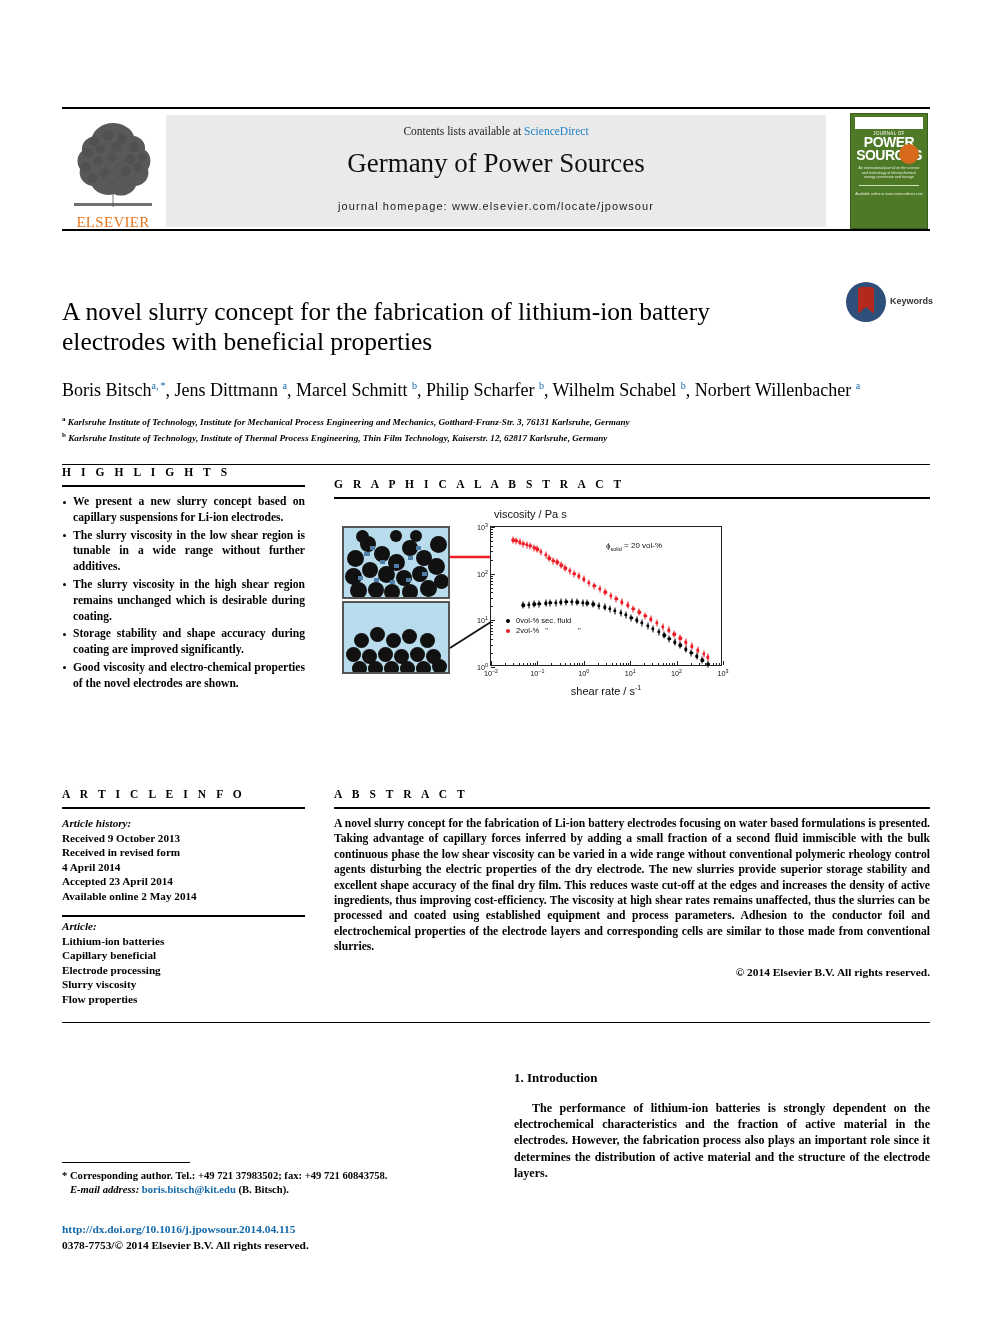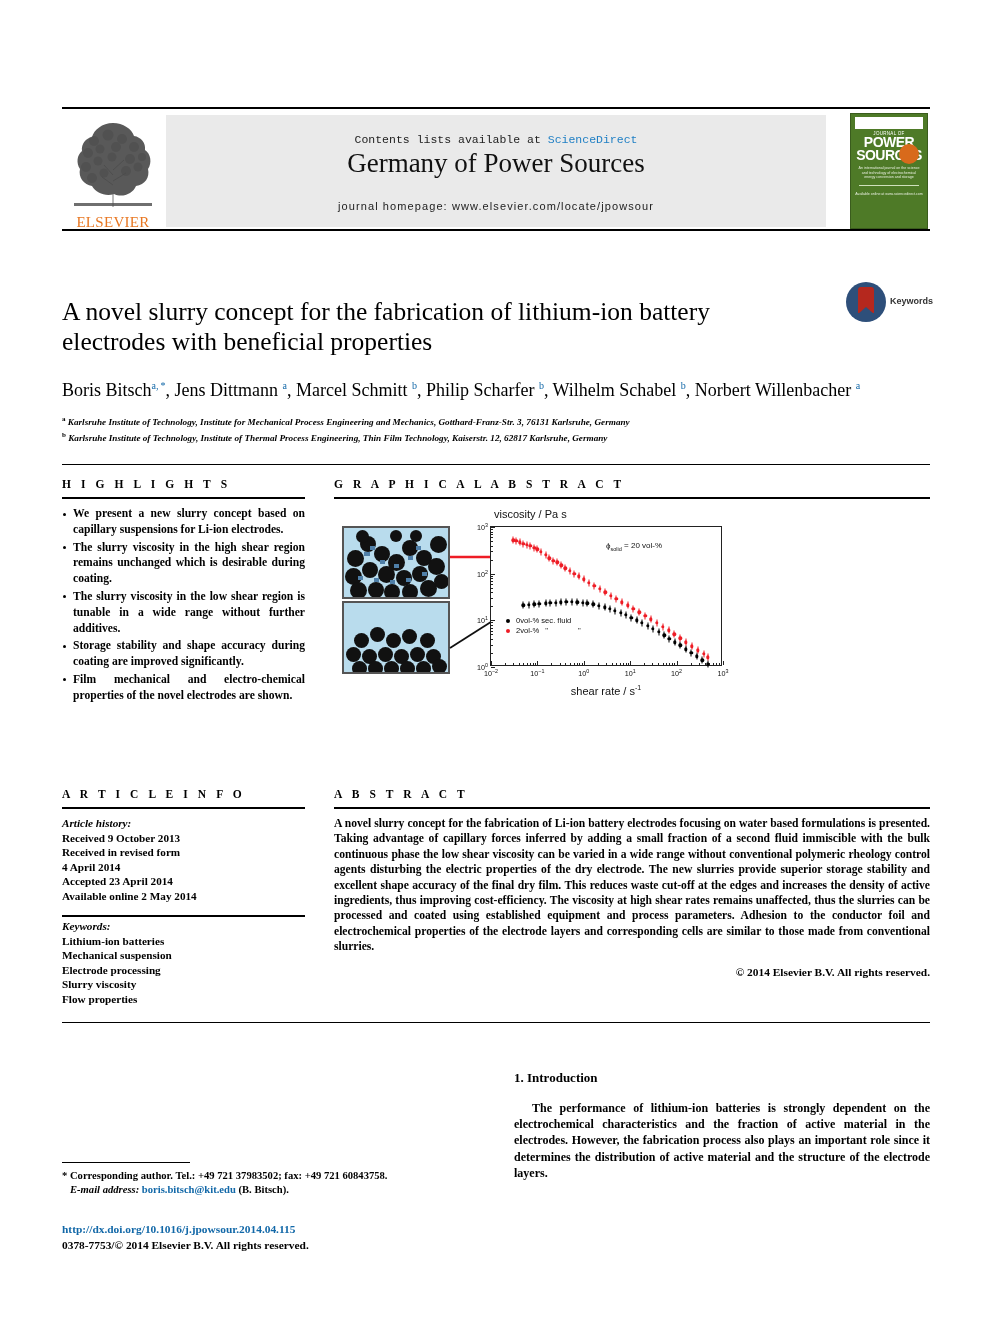--- a/index.html
+++ b/index.html
@@ -31,22 +31,22 @@
   .elsevier-word{
     position:absolute;left:0;bottom:0px;width:98px;text-align:center;
     font-family:"Liberation Serif",serif;font-size:15px;letter-spacing:.3px;
     color:#E87722;font-weight:normal;
   }
   .mast-center{
     position:absolute;left:104px;top:6px;width:660px;height:112px;
     background:#eaeaea;
   }
   .mast-contents{
-    position:absolute;top:18px;left:0;width:100%;text-align:center;
-    font-family:Liberation Mono, monospace;font-size:11.5px;color:#222;
+    position:absolute;top:10px;left:0;width:100%;text-align:center;
+    font-family:Liberation Serif, serif;font-size:11.5px;color:#222;
   }
   .mast-contents .sd{color:#1f7fc4;}
   .mast-title{
     position:absolute;top:33px;left:0;width:100%;text-align:center;
     font-family:"Liberation Serif",serif;font-size:27px;color:#111;
   }
   .mast-home{
     position:absolute;top:85px;left:0;width:100%;text-align:center;
     font-family:"Liberation Sans",sans-serif;font-size:11px;color:#222;
     letter-spacing:1.1px;
@@ -122,21 +122,21 @@
   .hr-thin{position:absolute;background:#000;height:1px;}
   .hr-thick{position:absolute;background:#000;height:2px;}
 
   
   .sechead{
     font-family:"Liberation Serif",serif;font-weight:bold;font-size:11.5px;
     letter-spacing:3.6px;color:#000;
   }
 
   
-  .col-left{position:absolute;left:62px;top:478px;width:243px;}
+  .col-left{position:absolute;left:62px;top:466px;width:243px;}
   .hl-list{margin:0;padding:0;list-style:none;margin-top:14px;}
   .hl-list li{
     position:relative;padding-left:11px;margin-bottom:2px;
     font-family:"Liberation Serif",serif;font-weight:bold;font-size:11.6px;
     line-height:15.8px;text-align:justify;
   }
   .hl-list li:before{
     content:"";position:absolute;left:1px;top:6.5px;width:3px;height:3px;
     background:#000;border-radius:50%;
   }
@@ -331,24 +331,24 @@
     </div>
   </div>
 
   <div class="hr-thin" style="left:62px;top:464px;width:868px;"></div>
 
   <div class="col-left">
     <div class="sechead">H I G H L I G H T S</div>
     <div class="hr-thick" style="position:relative;left:0;top:7px;width:243px;margin-bottom:8px;"></div>
     <ul class="hl-list">
       <li>We present a new slurry concept based on capillary suspensions for Li-ion electrodes.</li>
+      <li>The slurry viscosity in the low shear region is tunable in a wide range without further additives.</li>
       <li>The slurry viscosity in the high shear region remains unchanged which is desirable during coating.</li>
-      <li>The slurry viscosity in the low shear region is tunable in a wide range without further additives.</li>
       <li>Storage stability and shape accuracy during coating are improved significantly.</li>
-      <li>Film mechanical and electro-chemical properties of the novel electrodes are shown.</li>
+      <li>Good viscosity and electro-chemical properties of the novel electrodes are shown.</li>
     </ul>
   </div>
 
   <div class="col-right">
     <div class="sechead">G R A P H I C A L   A B S T R A C T</div>
     <div class="hr-thick" style="position:relative;left:0;top:7px;width:596px;"></div>
 
     <div class="ga-fig">
 
       <div class="panels">
@@ -686,23 +686,23 @@
     <div class="ai-block">
       <div class="ai-italic">Article history:</div>
       <div class="ai-line">Received 9 October 2013</div>
       <div class="ai-line">Received in revised form</div>
       <div class="ai-line">4 April 2014</div>
       <div class="ai-line">Accepted 23 April 2014</div>
       <div class="ai-line">Available online 2 May 2014</div>
     </div>
     <div class="hr-thick" style="position:relative;left:0;top:12px;width:243px;margin-bottom:14px;"></div>
     <div>
-      <div class="ai-italic">Keywords:</div>
+      <div class="ai-italic">Article:</div>
       <div class="ai-line">Lithium-ion batteries</div>
-      <div class="ai-line">Mechanical suspension</div>
+      <div class="ai-line">Capillary beneficial</div>
       <div class="ai-line">Electrode processing</div>
       <div class="ai-line">Slurry viscosity</div>
       <div class="ai-line">Flow properties</div>
     </div>
   </div>
 
   <div style="position:absolute;left:334px;top:788px;width:596px;">
     <div class="sechead">A B S T R A C T</div>
     <div class="hr-thick" style="position:relative;left:0;top:7px;width:596px;"></div>
     <div class="abstract-text">A novel slurry concept for the fabrication of Li-ion battery electrodes focusing on water based formulations is presented. Taking advantage of capillary forces inferred by adding a small fraction of a second fluid immiscible with the bulk continuous phase the low shear viscosity can be varied in a wide range without conventional polymeric rheology control agents disturbing the electric properties of the dry electrode. The new slurries provide superior storage stability and excellent shape accuracy of the final dry film. This reduces waste cut-off at the edges and increases the density of active ingredients, thus improving cost-efficiency. The viscosity at high shear rates remains unaffected, thus the slurries can be processed and coated using established equipment and process parameters. Adhesion to the conductor foil and electrochemical properties of the electrode layers and corresponding cells are similar to those made from conventional slurries.</div>

